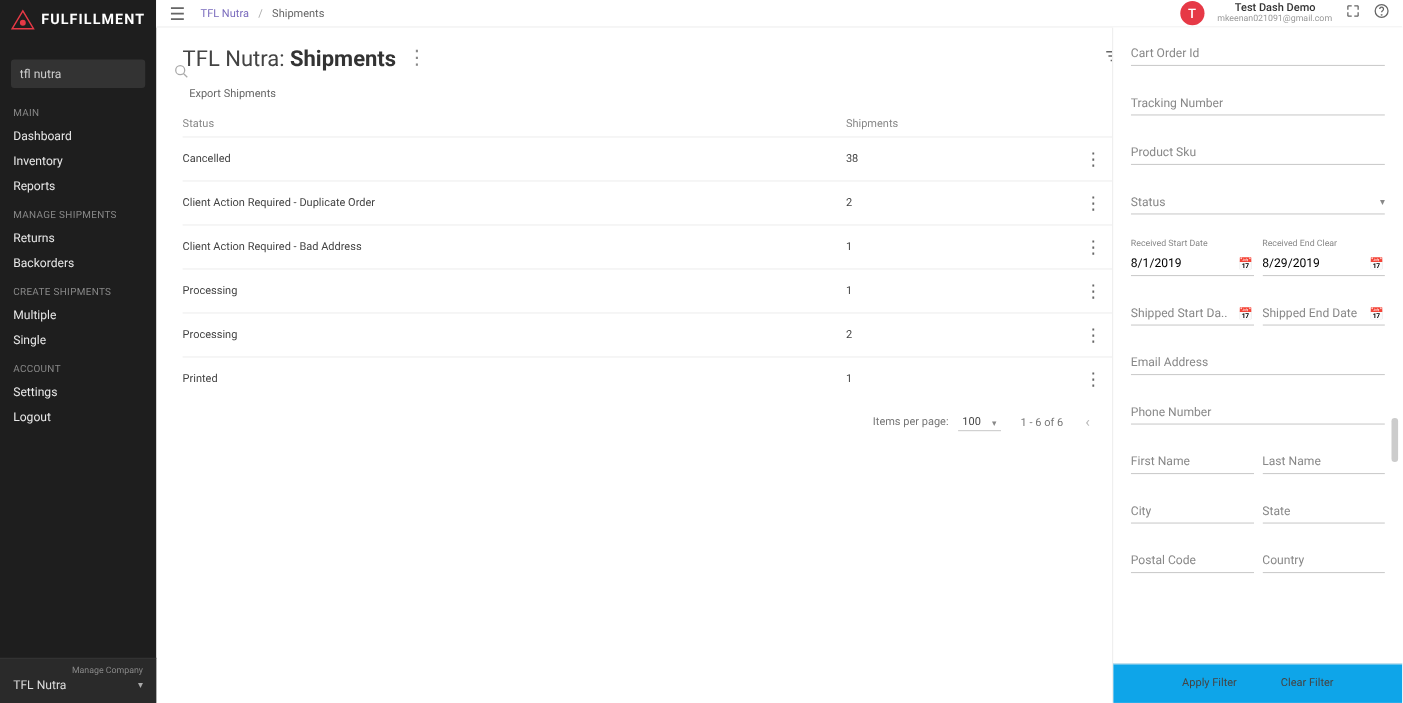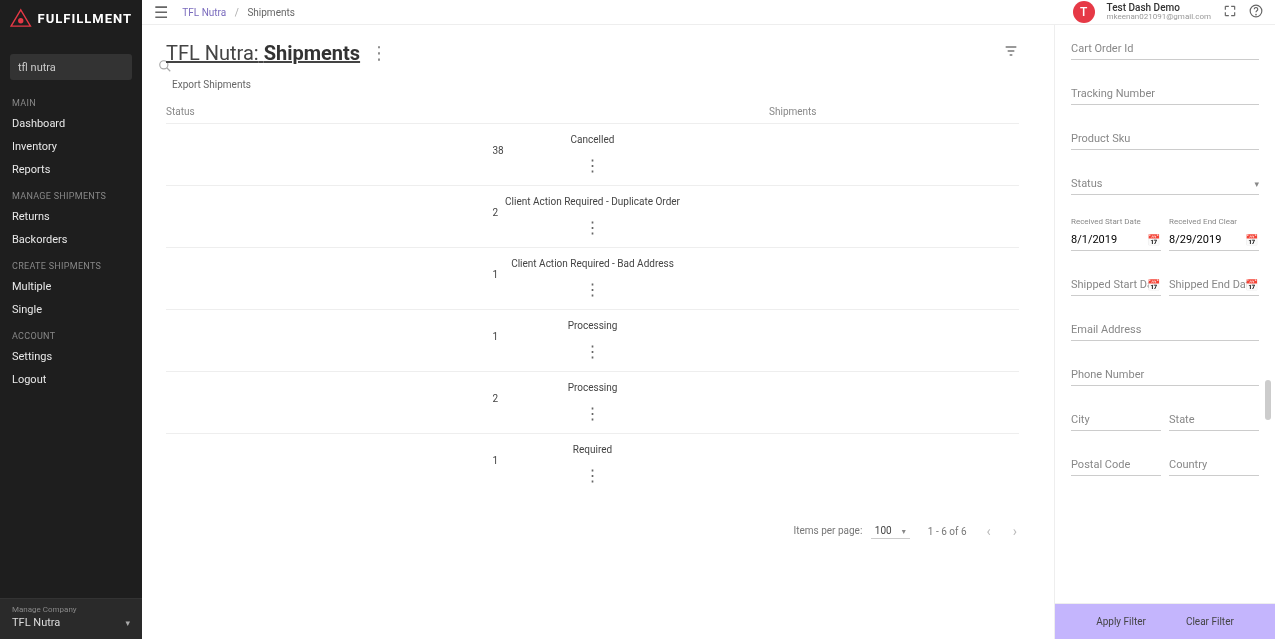--- a/index.html
+++ b/index.html
@@ -11,71 +11,71 @@
 .logo-tri { width:28px; height:24px; position:relative;}
 .logo-tri svg { width:100%; height:100%; }
 .logo-text { font-size:13px; font-weight:700; letter-spacing:1px; line-height:1; }
 .search-box { margin:18px 10px 8px; background:#333; border-radius:3px; display:flex; align-items:center; padding:4px 8px; height:26px;}
 .search-box input { flex:1; background:transparent; border:none; color:#ccc; font-size:11px; outline:none;}
 .search-box .icon { color:#aaa; font-size:14px;}
 .nav-section-title { font-size:9px; color:#888; padding:10px 12px 4px; letter-spacing:0.3px;}
 .nav-item { font-size:11px; padding:5px 12px; color:#e8e8e8; cursor:pointer; position:relative;}
 .nav-item.active { color:#fff; font-weight:500;}
 .nav-item.active::before { content:""; position:absolute; left:0; top:0; bottom:0; width:3px; background:#e63946;}
-.sidebar-bottom { margin-top:auto; padding:6px 12px 10px; border-top:1px solid #333; background:#2a2a2a;}
+.sidebar-bottom { margin-top:auto; padding:6px 12px 10px; border-top:1px solid #333; background:#2a2a2a;text-align:right;}
 .sidebar-bottom .lbl { font-size:8px; color:#888;}
 .sidebar-bottom .sel { font-size:11px; color:#ddd; display:flex; justify-content:space-between; align-items:center; margin-top:2px;}
 .sidebar-bottom .chev { font-size:9px; color:#aaa;}
 
 
 .topbar { position:absolute; left:142px; right:0; top:0; height:25px; background:#fff; border-bottom:1px solid #eee; display:flex; align-items:center; padding:0 12px;}
 .menu-icon { color:#666; font-size:16px; margin-right:14px; cursor:pointer;}
 .breadcrumb { font-size:10px; color:#666;}
 .breadcrumb a { color:#7a6bbd; text-decoration:none;}
 .breadcrumb .sep { margin:0 6px; color:#aaa;}
 .topbar-right { margin-left:auto; display:flex; align-items:center; gap:12px;}
 .avatar { width:22px; height:22px; border-radius:50%; background:#e63946; color:#fff; display:flex; align-items:center; justify-content:center; font-size:12px; font-weight:500;}
 .user-info { line-height:1.1;}
-.user-name { font-size:10px; font-weight:500; color:#333;}
+.user-name { font-size:10px; font-weight:500; color:#333;margin-left:16px;}
 .user-email { font-size:8px; color:#999;}
 .top-icon { color:#666; font-size:14px; cursor:pointer;}
 
 
 .main { position:absolute; left:142px; top:25px; right:232px; bottom:0; padding:16px 24px; overflow:hidden;}
 .page-header { display:flex; align-items:center; margin-bottom:8px;}
-.page-title { font-size:20px; font-weight:400; color:#444;text-decoration:underline;}
+.page-title { font-size:20px; font-weight:400; color:#444;}
 .page-title .bold { font-weight:700; color:#333;}
 .page-title-dots { margin-left:10px; color:#888; cursor:pointer; font-size:18px; line-height:1;}
 .filter-icon { margin-left:auto; color:#666; cursor:pointer;}
 .export-link { font-size:10px; color:#666; padding:6px 6px 10px; display:inline-block;}
 .table { width:100%; }
 .thead { display:flex; padding:6px 0; font-size:10px; color:#888;}
 .col-status { flex:1;}
 .col-shipments { width:200px;}
 .col-actions { width:50px; text-align:center;}
-.trow { display:flex; align-items:center; padding:10px 0; border-top:1px solid #eee; font-size:10px; color:#444;flex-direction:column;}
+.trow { display:flex; align-items:center; padding:10px 0; border-top:1px solid #eee; font-size:10px; color:#444;}
 .trow .col-actions { cursor:pointer; color:#666; font-size:16px;}
-.paginator { display:flex; justify-content:flex-end; align-items:center; margin-top:28px; font-size:10px; color:#777; gap:18px;}
+.paginator { display:flex; justify-content:flex-end; align-items:center; margin-top:12px; font-size:10px; color:#777; gap:18px;}
 .paginator select { border:none; border-bottom:1px solid #ccc; font-size:10px; color:#444; padding:2px 18px 2px 4px; background:transparent; appearance:none;}
 .paginator .sel-wrap { position:relative; margin-left:6px;}
 .paginator .sel-wrap::after { content:"▾"; position:absolute; right:4px; top:2px; font-size:8px; color:#888; pointer-events:none;}
 .pag-btn { color:#bbb; cursor:pointer; padding:0 2px; font-size:14px;}
 
 
-.filters { position:absolute; right:0; top:25px; width:221px; bottom:0; background:#fff; border-left:1px solid #eee; padding:12px 16px 0; overflow:hidden;}
+.filters { position:absolute; right:0; top:25px; width:264px; bottom:0; background:#fff; border-left:1px solid #eee; padding:12px 16px 0; overflow:hidden;}
 .filters-inner { height:calc(100% - 40px); overflow-y:auto; }
 .field { margin-bottom:22px; position:relative;}
 .field input { width:100%; border:none; border-bottom:1px solid #ccc; font-size:11px; padding:4px 0; outline:none; background:transparent;}
 .field input::placeholder { color:#888;}
 .field .chev { position:absolute; right:0; bottom:6px; font-size:9px; color:#888; pointer-events:none;}
 .field .cal { position:absolute; right:0; bottom:4px; font-size:11px; color:#888;}
 .field-row { display:flex; gap:8px;}
 .field-row .field { flex:1;}
 .mini-label { font-size:8px; color:#888; display:block; margin-bottom:2px;}
-.filter-actions { position:absolute; bottom:0; left:0; right:0; height:36px; display:flex; justify-content:center; align-items:center; gap:40px; border-top:1px solid #eee; background:#c4b5fd;}
+.filter-actions { position:absolute; bottom:0; left:0; right:0; height:36px; display:flex; justify-content:center; align-items:center; gap:40px; border-top:1px solid #eee; background:#0ea5e9;}
 .filter-actions button { border:none; background:transparent; font-size:10px; color:#444; cursor:pointer;}
 .scrollbar-fake { position:absolute; right:4px; top:380px; width:6px; height:40px; background:#ccc; border-radius:3px;}
 </style>
 </head>
 <body>
 
 <div class="sidebar">
   <div class="logo">
     <div class="logo-tri">
       <svg viewBox="0 0 40 34">
@@ -193,21 +193,21 @@
           <div class="col-status">Processing</div>
   <div class="col-shipments">1</div>
   <div class="col-actions">⋮</div>
         </div>
         <div class="trow">
           <div class="col-status">Processing</div>
   <div class="col-shipments">2</div>
   <div class="col-actions">⋮</div>
         </div>
         <div class="trow">
-          <div class="col-status">Required</div>
+          <div class="col-status">Printed</div>
   <div class="col-shipments">1</div>
   <div class="col-actions">⋮</div>
         </div>
       </div>
   </div>
   <div class="paginator">
     <span>
       <span>Items per page:</span>
       <span class="sel-wrap">
         <select>
@@ -248,20 +248,24 @@
         <span class="cal">📅</span>
       </div>
       <div class="field">
         <input placeholder="Shipped End Date" style="">
         <span class="cal">📅</span>
       </div>
     </div>
     <div class="field"><input placeholder="Email Address" style=""></div>
     <div class="field"><input placeholder="Phone Number" style=""></div>
     <div class="field-row">
+      <div class="field"><input placeholder="First Name" style=""></div>
+      <div class="field"><input placeholder="Last Name" style=""></div>
+    </div>
+    <div class="field-row">
       <div class="field"><input placeholder="City" style=""></div>
       <div class="field"><input placeholder="State" style=""></div>
     </div>
     <div class="field-row">
       <div class="field"><input placeholder="Postal Code" style=""></div>
       <div class="field"><input placeholder="Country" style=""></div>
     </div>
   </div>
   <div class="filter-actions">
     <button>Apply Filter</button>

